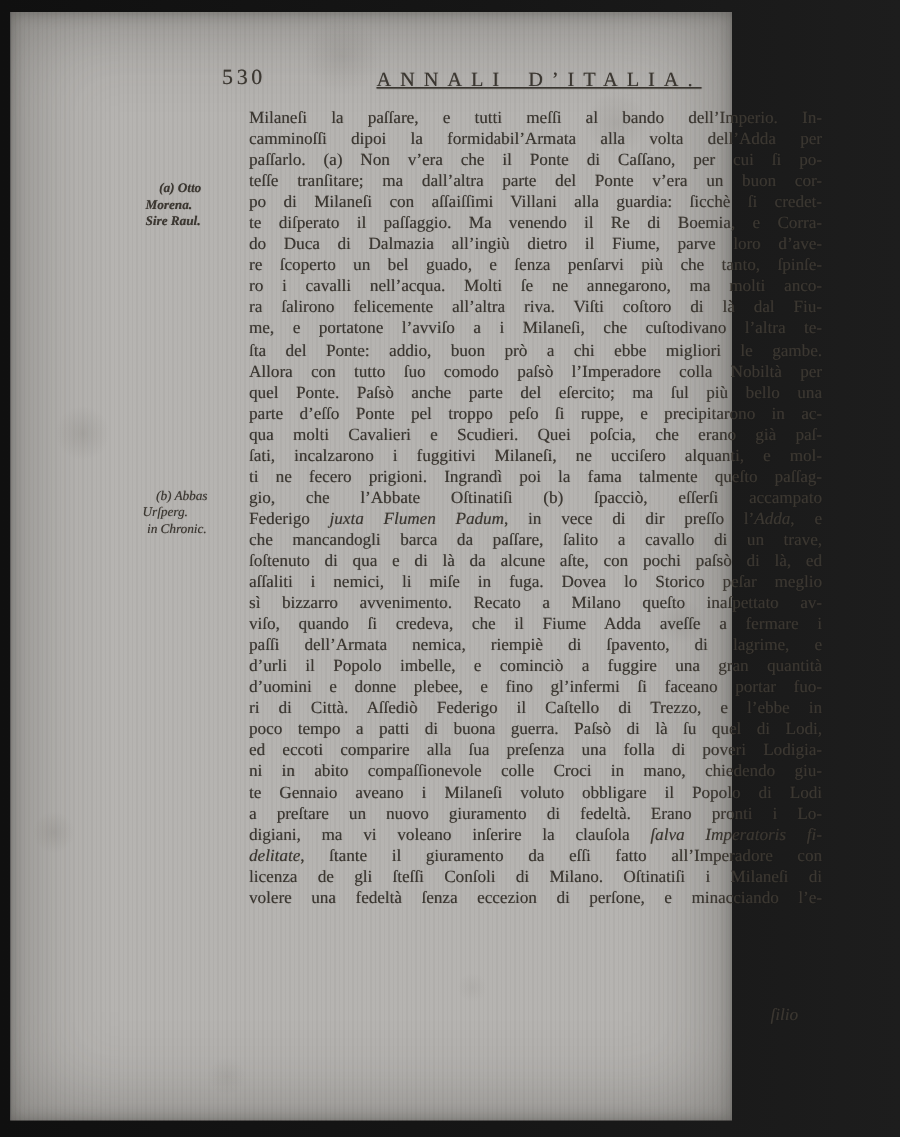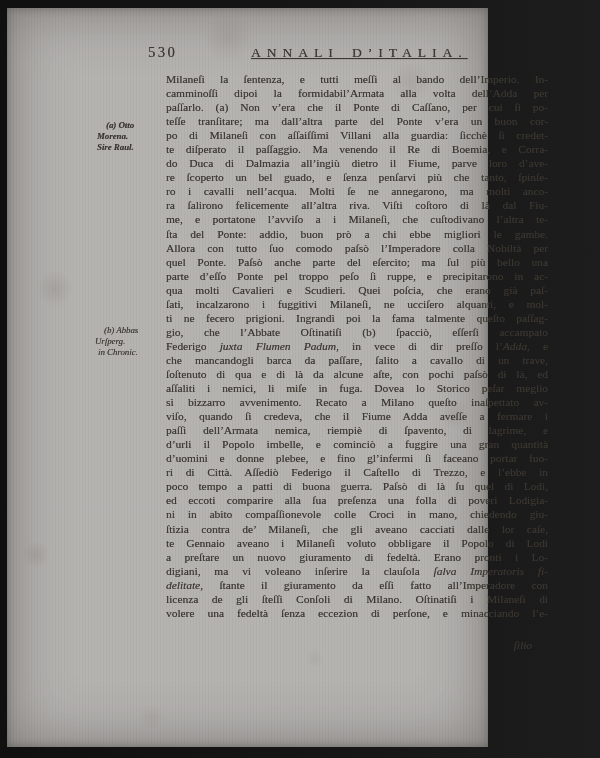--- a/index.html
+++ b/index.html
@@ -41,21 +41,21 @@
   .margin-note {
     position:absolute; width:72px;
     font-style:italic; font-size:8.8px; line-height:11px;
   }
   .note-a { left:90px; top:112px;font-weight:bold; }
   .note-b { left:88px; top:317px; }
   .margin-note .mline { display:block; }
   .margin-note .m1 { padding-left:9px; }
   .margin-note .m3 { padding-left:3px; }
   .catchword {
-    position:absolute; left:159px; top:631px; width:382px;
+    position:absolute; left:159px; top:663px; width:382px;
     text-align:right; padding-right:16px; font-size:11.4px;font-style:italic;
   }
 </style>
 </head>
 <body>
 
 <div class="paper">
 
   <div class="pagenum ink">530</div>
 
@@ -67,21 +67,21 @@
     <span class="mline m2">Sire Raul.</span>
   </div>
 
   <div class="margin-note note-b ink">
     <span class="mline m1">(b) Abbas</span>
     <span class="mline m2">Urſperg.</span>
     <span class="mline m3">in Chronic.</span>
   </div>
 
   <div class="body-text ink">
-      <div class="bline"><span>Milaneſi la ſentenza, e tutti meſſi al bando dell’Imperio. In-</span></div>
+      <div class="bline"><span>Milaneſi la paſſare, e tutti meſſi al bando dell’Imperio. In-</span></div>
       <div class="bline"><span>camminoſſi dipoi la formidabil’Armata alla volta dell’Adda per</span></div>
       <div class="bline"><span>paſſarlo. (a) Non v’era che il Ponte di Caſſano, per cui ſi po-</span></div>
       <div class="bline"><span>teſſe tranſitare; ma dall’altra parte del Ponte v’era un buon cor-</span></div>
       <div class="bline"><span>po di Milaneſi con aſſaiſſimi Villani alla guardia: ſicchè ſi credet-</span></div>
       <div class="bline"><span>te diſperato il paſſaggio. Ma venendo il Re di Boemia, e Corra-</span></div>
       <div class="bline"><span>do Duca di Dalmazia all’ingiù dietro il Fiume, parve loro d’ave-</span></div>
       <div class="bline"><span>re ſcoperto un bel guado, e ſenza penſarvi più che tanto, ſpinſe-</span></div>
       <div class="bline"><span>ro i cavalli nell’acqua. Molti ſe ne annegarono, ma molti anco-</span></div>
       <div class="bline"><span>ra ſalirono felicemente all’altra riva. Viſti coſtoro di là dal Fiu-</span></div>
       <div class="bline"><span>me, e portatone l’avviſo a i Milaneſi, che cuſtodivano l’altra te-</span></div>
@@ -99,21 +99,20 @@
       <div class="bline"><span>aſſaliti i nemici, li miſe in fuga. Dovea lo Storico peſar meglio</span></div>
       <div class="bline"><span>sì bizzarro avvenimento. Recato a Milano queſto inaſpettato av-</span></div>
       <div class="bline"><span>viſo, quando ſi credeva, che il Fiume Adda aveſſe a fermare i</span></div>
       <div class="bline"><span>paſſi dell’Armata nemica, riempiè di ſpavento, di lagrime, e</span></div>
       <div class="bline"><span>d’urli il Popolo imbelle, e cominciò a fuggire una gran quantità</span></div>
       <div class="bline"><span>d’uomini e donne plebee, e fino gl’infermi ſi faceano portar fuo-</span></div>
       <div class="bline"><span>ri di Città. Aſſediò Federigo il Caſtello di Trezzo, e l’ebbe in</span></div>
       <div class="bline"><span>poco tempo a patti di buona guerra. Paſsò di là ſu quel di Lodi,</span></div>
       <div class="bline"><span>ed eccoti comparire alla ſua preſenza una folla di poveri Lodigia-</span></div>
       <div class="bline"><span>ni in abito compaſſionevole colle Croci in mano, chiedendo giu-</span></div>
-      <div class="bline"><span>ſtizia contra de’ Milaneſi, che gli aveano cacciati dalle lor caſe,</span></div>
       <div class="bline"><span>te Gennaio aveano i Milaneſi voluto obbligare il Popolo di Lodi</span></div>
       <div class="bline"><span>a preſtare un nuovo giuramento di fedeltà. Erano pronti i Lo-</span></div>
       <div class="bline"><span>digiani, ma vi voleano inſerire la clauſola </span><span class="it">ſalva Imperatoris fi-</span></div>
       <div class="bline"><span class="it">delitate</span><span>, ſtante il giuramento da eſſi fatto all’Imperadore con</span></div>
       <div class="bline"><span>licenza de gli ſteſſi Conſoli di Milano. Oſtinatiſi i Milaneſi di</span></div>
       <div class="bline"><span>volere una fedeltà ſenza eccezion di perſone, e minacciando l’e-</span></div>
     </div>
 
   <div class="catchword ink">ſilio</div>
 

